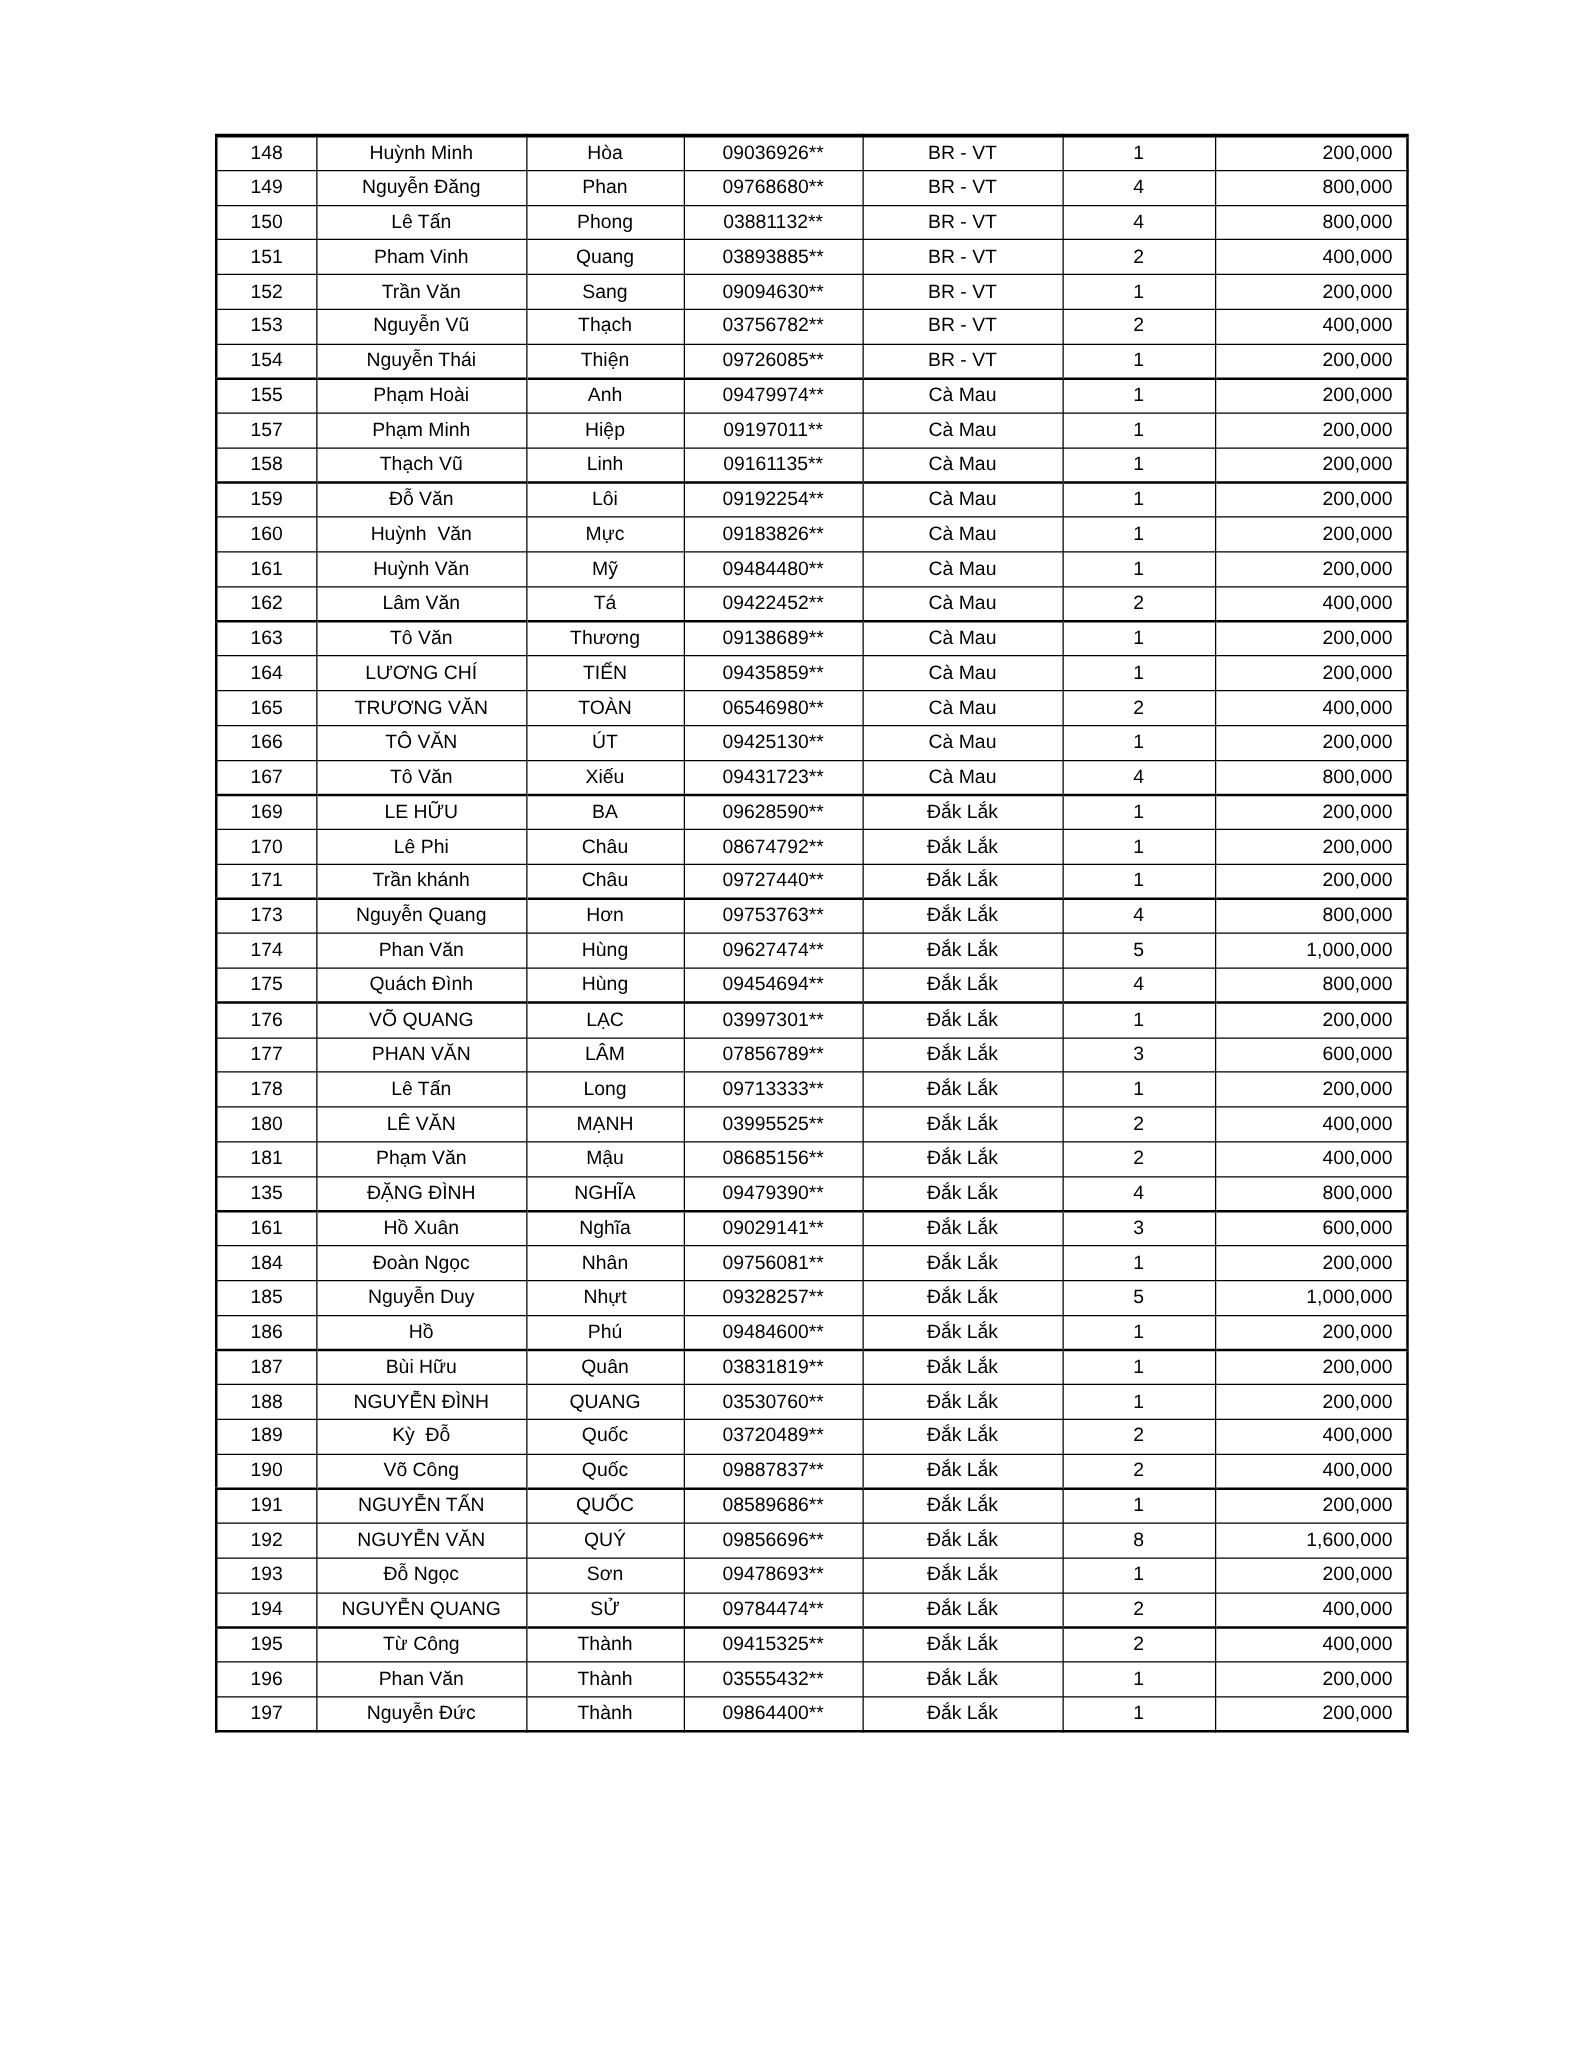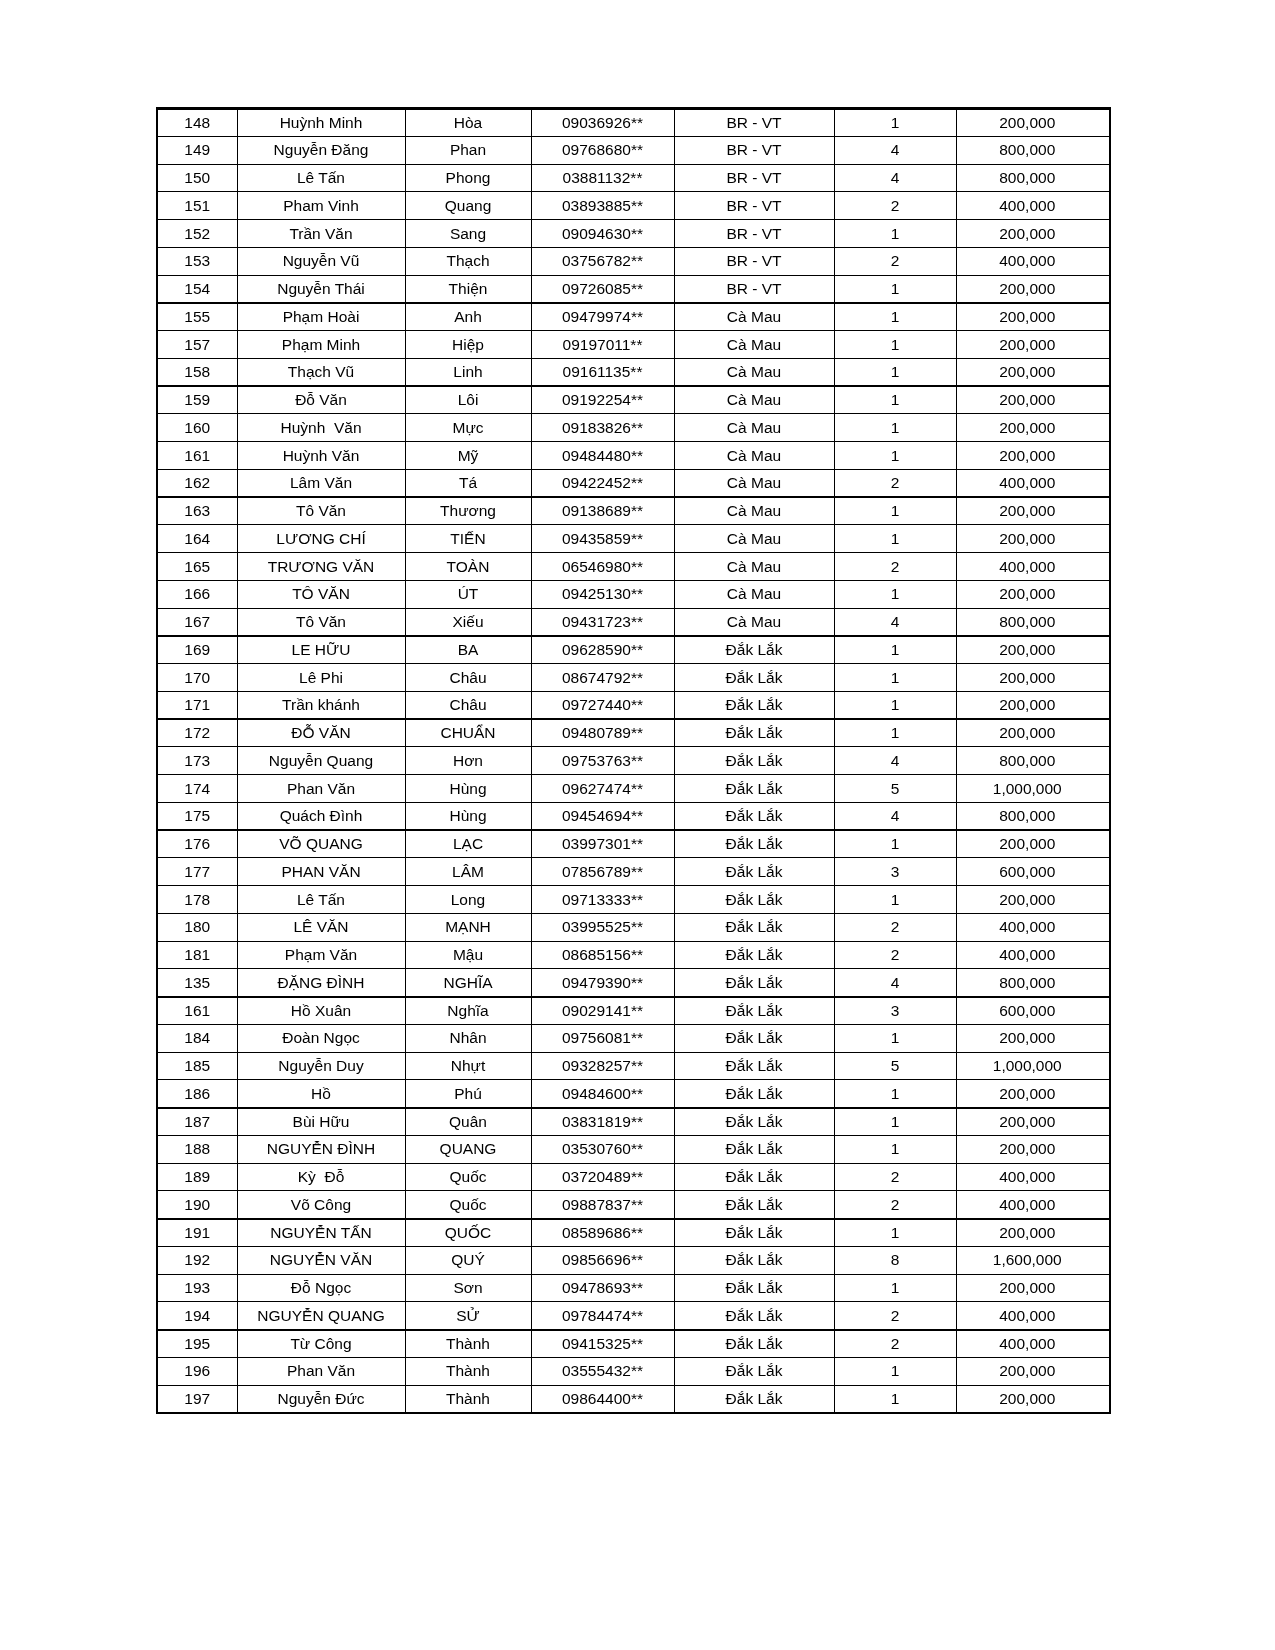--- a/index.html
+++ b/index.html
@@ -10,21 +10,21 @@
   .sheet {
     position: relative;
     width: 1275px;
     height: 1650px;
     background: #ffffff;
     font-family: "Liberation Sans", sans-serif;
     color: #000000;
   }
   table.donation-table {
     position: absolute;
-    left: 156px;
+    left: 172px;
     top: 107px;
     width: 953px;
     border-collapse: collapse;
     table-layout: fixed;
     border: 2px solid #000000;
     border-top: 3px solid #000000;
   }
   table.donation-table tr {
     height: 27.76px;
   }
@@ -37,20 +37,21 @@
     text-align: center;
     vertical-align: middle;
     white-space: pre;
     overflow: hidden;
   }
   
   table.donation-table tr.thick td {
     border-bottom-width: 2px;
   }
   table.donation-table td.c6 {
+    text-align: right;
     padding-right: 11px;
   }
   col.c0 { width: 80px; }
   col.c1 { width: 168px; }
   col.c2 { width: 126px; }
   col.c3 { width: 143px; }
   col.c4 { width: 160px; }
   col.c5 { width: 122px; }
   col.c6 { width: 154px; }
 </style>
@@ -261,29 +262,20 @@
         <tr class="thick">
           <td class="c0">171</td>
           <td class="c1">Trần khánh</td>
           <td class="c2">Châu</td>
           <td class="c3">09727440**</td>
           <td class="c4">Đắk Lắk</td>
           <td class="c5">1</td>
           <td class="c6">200,000</td>
         </tr>
         <tr>
-          <td class="c0">172</td>
-          <td class="c1">ĐỖ VĂN</td>
-          <td class="c2">CHUẨN</td>
-          <td class="c3">09480789**</td>
-          <td class="c4">Đắk Lắk</td>
-          <td class="c5">1</td>
-          <td class="c6">200,000</td>
-        </tr>
-        <tr>
           <td class="c0">173</td>
           <td class="c1">Nguyễn Quang</td>
           <td class="c2">Hơn</td>
           <td class="c3">09753763**</td>
           <td class="c4">Đắk Lắk</td>
           <td class="c5">4</td>
           <td class="c6">800,000</td>
         </tr>
         <tr>
           <td class="c0">174</td>

